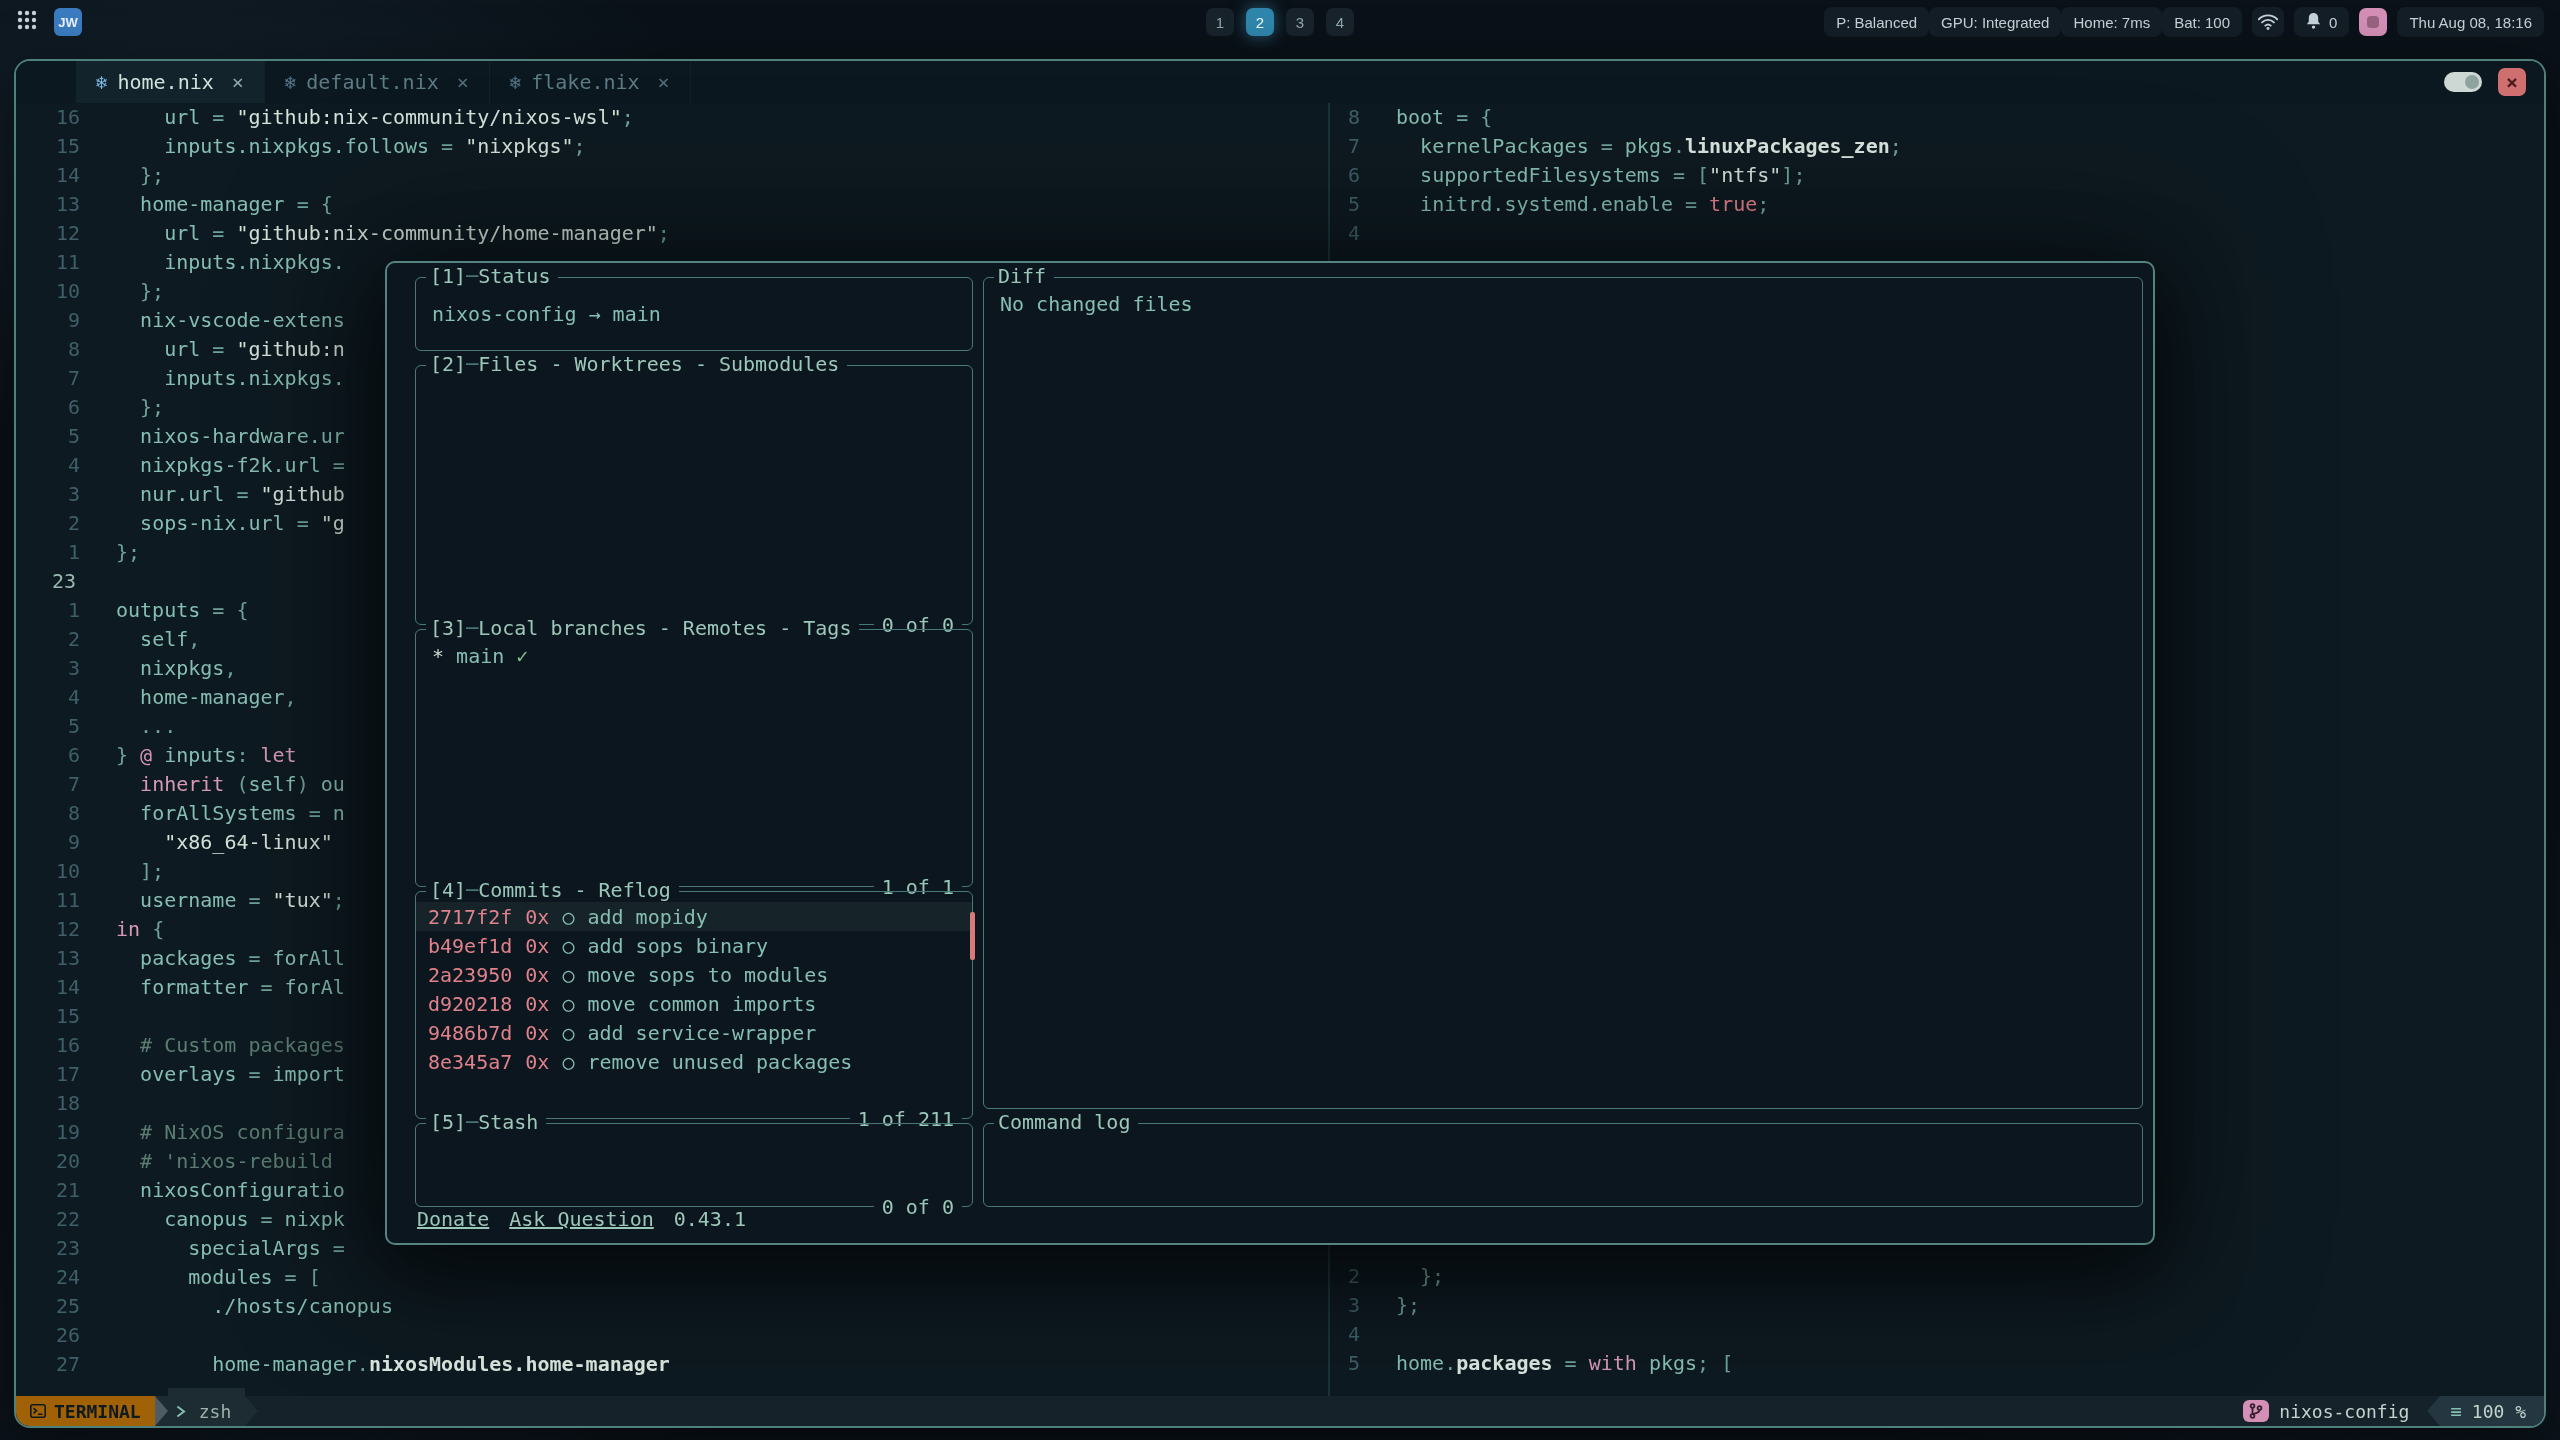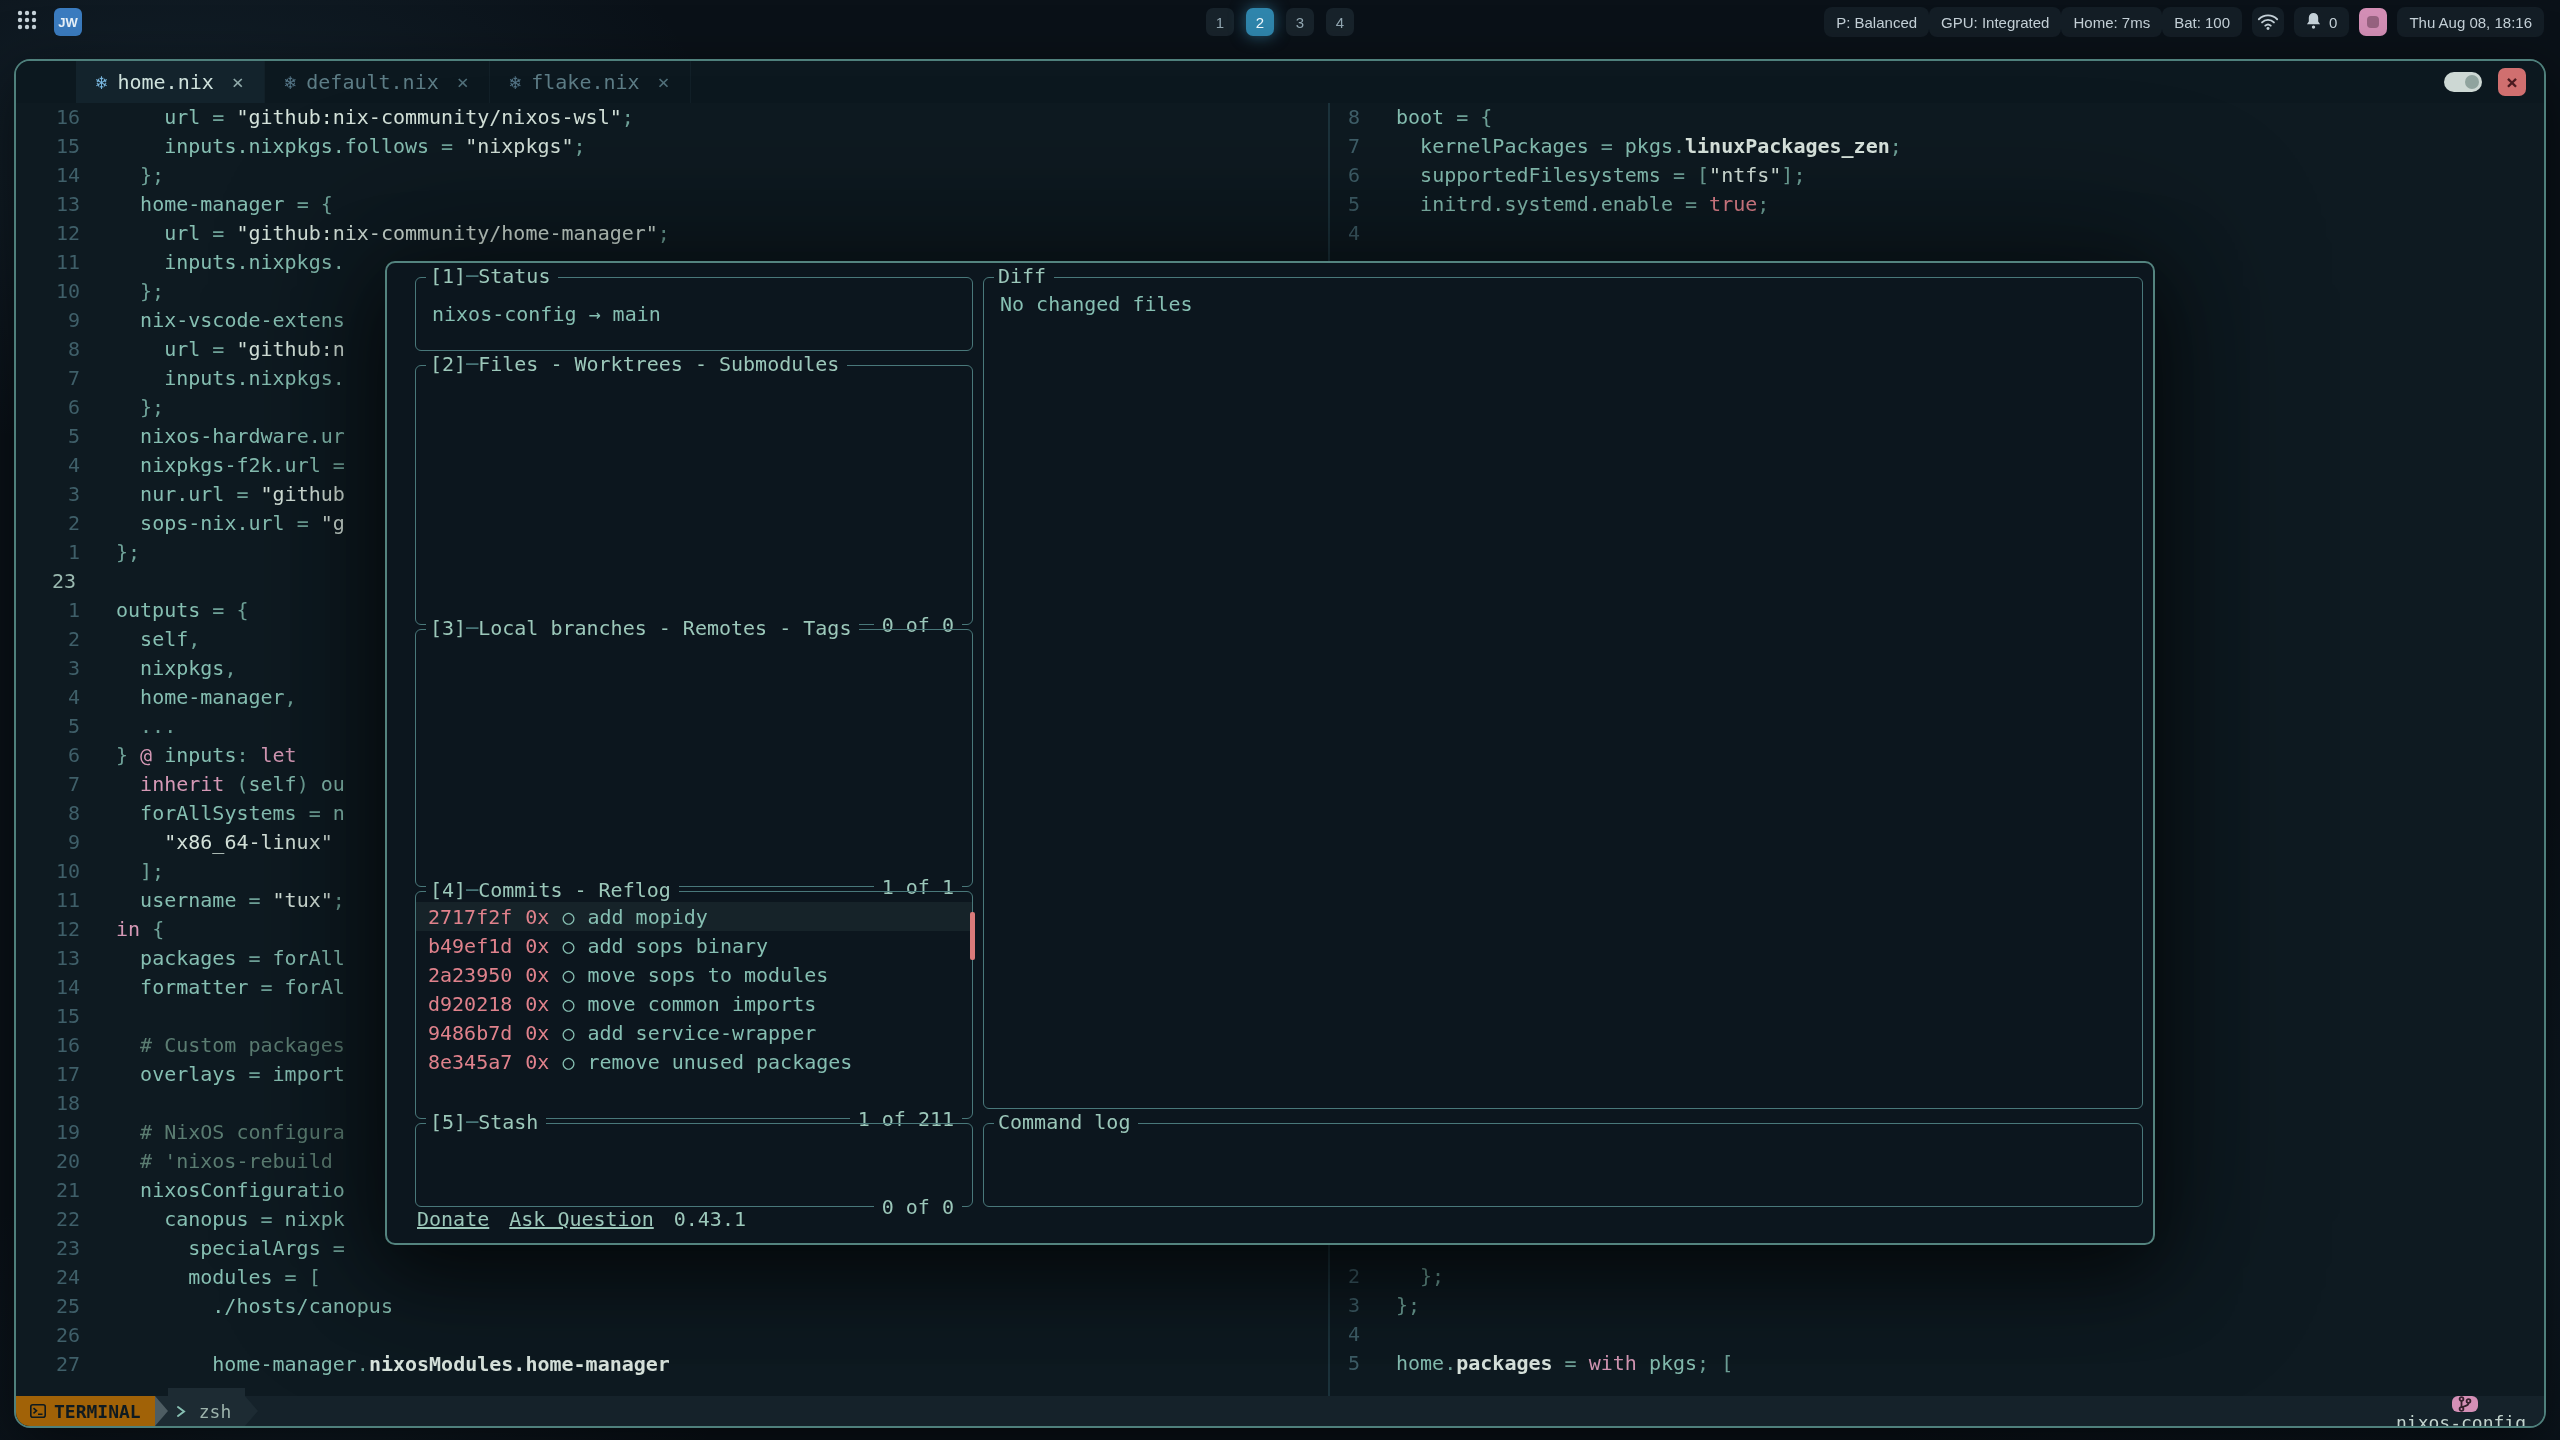--- a/index.html
+++ b/index.html
@@ -94,21 +94,21 @@
 
   
   .statusline{position:absolute;left:0;right:0;bottom:0;height:30px;background:#15222a;display:flex;
     align-items:center;font-size:18px;}
   .seg-mode{display:flex;align-items:center;gap:8px;background:#a16207;color:#0f1a20;font-weight:bold;
     padding:0 14px;height:30px;}
   .pl{width:0;height:0;border-top:15px solid transparent;border-bottom:15px solid transparent;flex:none;}
   .a1{border-left:13px solid #4e5d63;background:#1d2b33;}
   .seg-shell{display:flex;align-items:center;gap:12px;background:#1d2b33;color:#9db3ac;height:46px;padding:0 14px 0 8px;}
   .a2{border-left:13px solid #1d2b33;}
-  .sl-right{margin-left:auto;display:flex;align-items:center;height:30px;flex-direction:column;}
+  .sl-right{margin-left:auto;display:flex;align-items:center;height:30px;}
   .git-badge{width:26px;height:22px;border-radius:6px;background:#d48fb6;display:flex;align-items:center;
     justify-content:center;margin-right:10px;}
   .repo{color:#c3d4ce;margin-right:18px;}
   .a3{border-right:13px solid #243640;}
   .seg-pct{display:flex;align-items:center;gap:10px;background:#243640;height:30px;padding:0 18px 0 10px;color:#c3d4ce;}
   .lines-icon{color:#86bfb2;font-size:19px;}
 </style>
 </head>
 <body>
 
@@ -208,20 +208,21 @@
         <div class="lg-content">nixos-config → main</div>
       </div>
 
       <div class="lg-panel lg-files">
         <span class="lg-title"><span class="lg-key">[2]</span><span>Files - Worktrees - Submodules</span></span>
         <span class="lg-count">0 of 0</span>
       </div>
 
       <div class="lg-panel lg-branches">
         <span class="lg-title"><span class="lg-key">[3]</span><span>Local branches - Remotes - Tags</span></span>
+        <div class="lg-content"><span class="bmark">*</span> <span class="bname">main</span> <span class="bcheck">✓</span></div>
         <span class="lg-count">1 of 1</span>
       </div>
 
       <div class="lg-panel lg-commits">
         <span class="lg-title"><span class="lg-key">[4]</span><span>Commits - Reflog</span></span>
         <div class="commit-list">
             <div class="commit-row sel">
               <span class="chash">2717f2f</span>
               <span class="ctag">0x</span>
               <span class="cnode">○</span>

